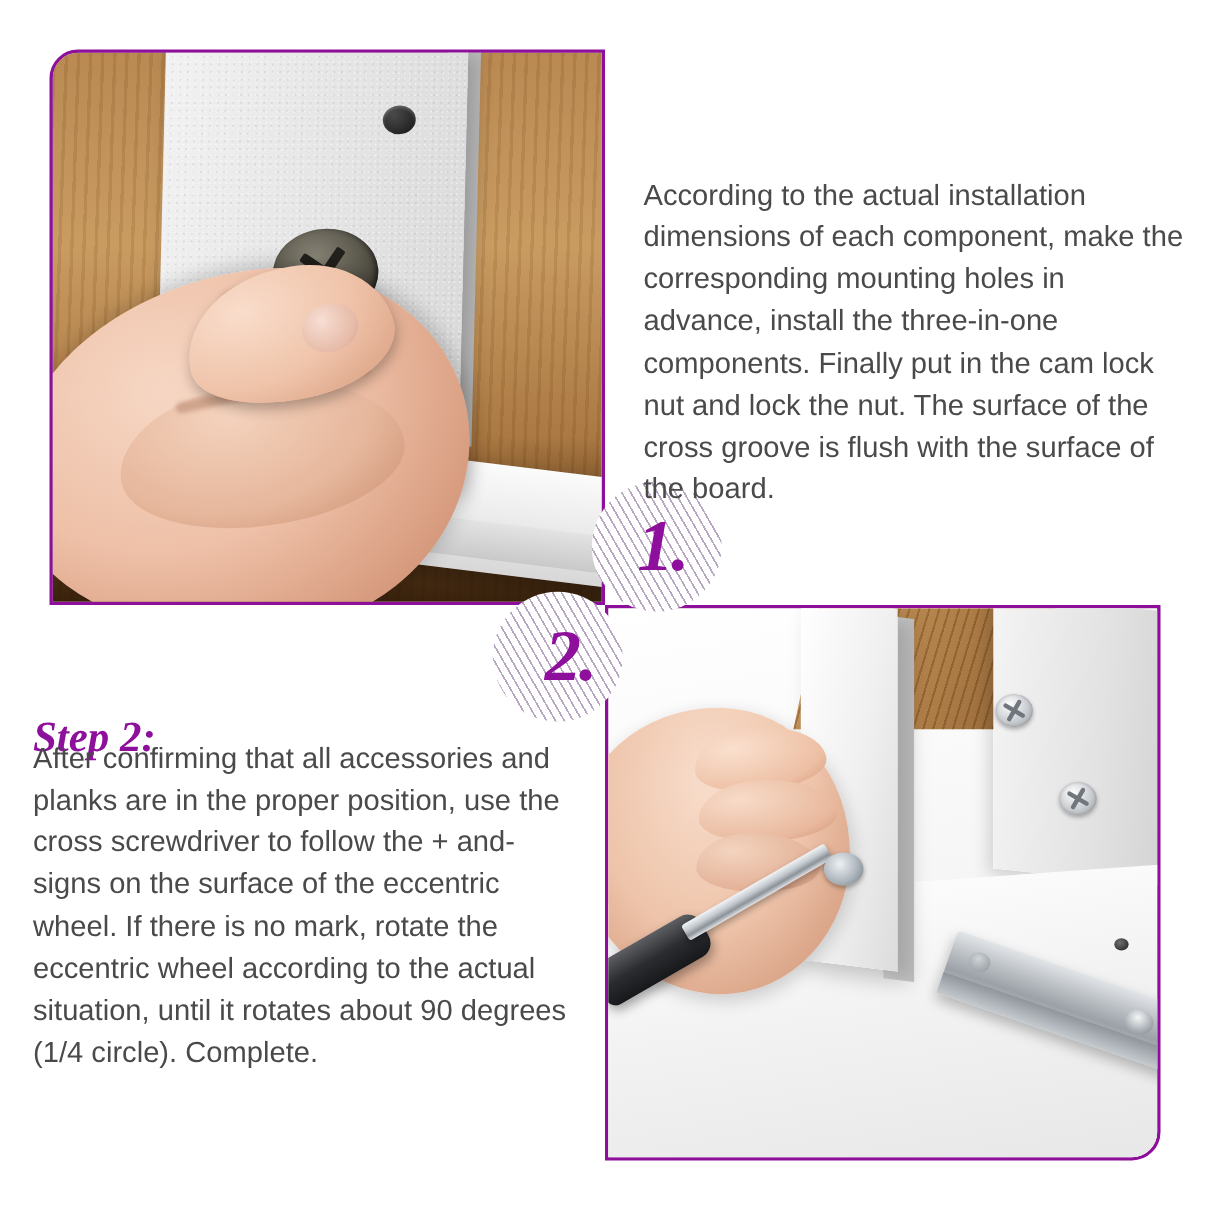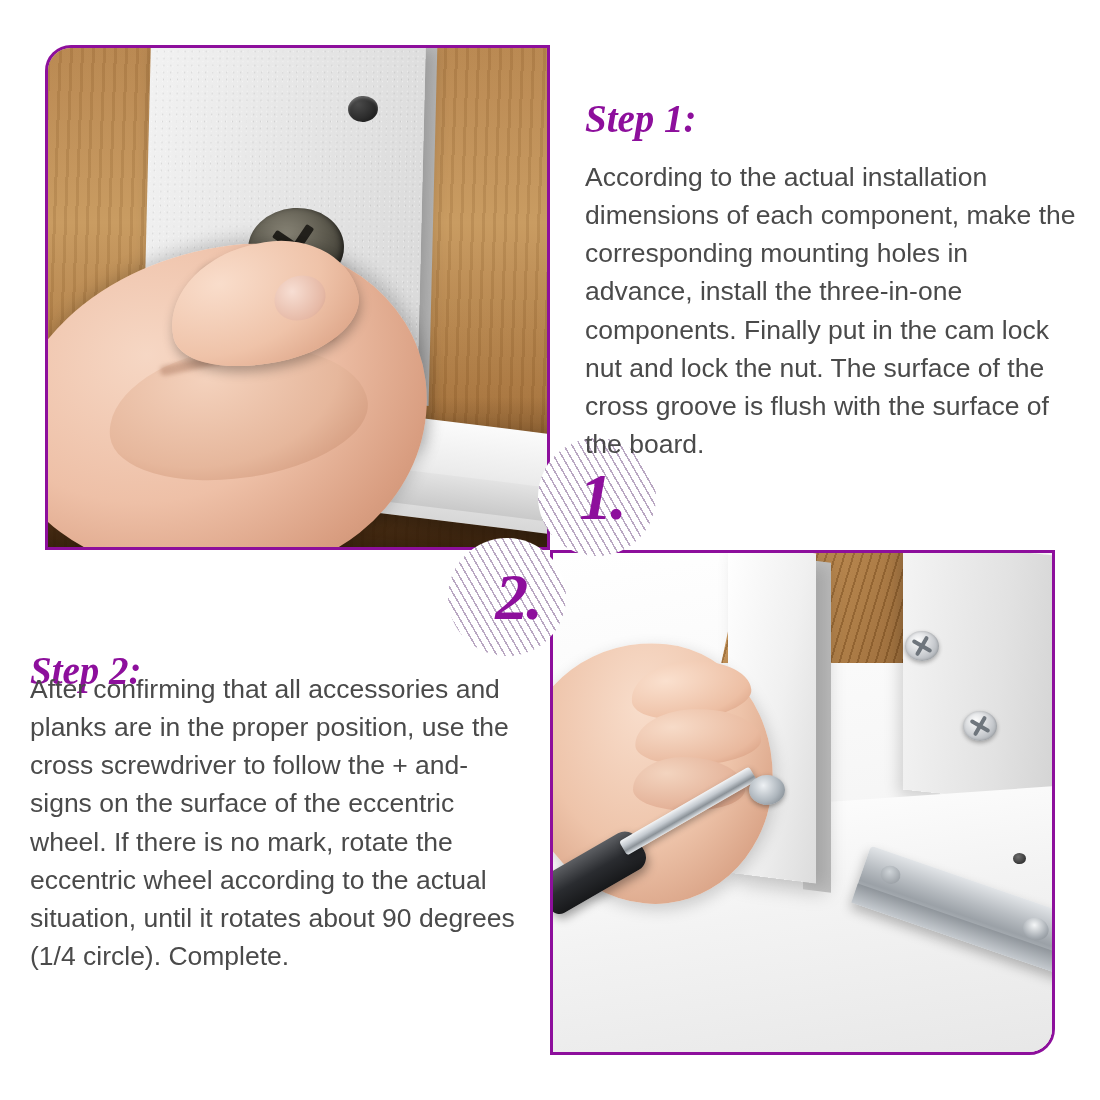--- a/index.html
+++ b/index.html
@@ -385,19 +385,18 @@
     </div>
   </div>
 
   <div class="badge" id="badge1">
     <div class="num">1.</div>
   </div>
   <div class="badge" id="badge2">
     <div class="num">2.</div>
   </div>
 
-  <div class="step-head" id="step1-head">Step 1:</div>
   <div class="step-body" id="step1-body">According to the actual installation dimensions of each component, make the corresponding mounting holes in advance, install the three-in-one components. Finally put in the cam lock nut and lock the nut. The surface of the cross groove is flush with the surface of the board.</div>
 
   <div class="step-head" id="step2-head">Step 2:</div>
   <div class="step-body" id="step2-body">After confirming that all accessories and planks are in the proper position, use the cross screwdriver to follow the + and-signs on the surface of the eccentric wheel. If there is no mark, rotate the eccentric wheel according to the actual situation, until it rotates about 90 degrees (1/4 circle). Complete.</div>
 
 </div>
 
 </body></html>

